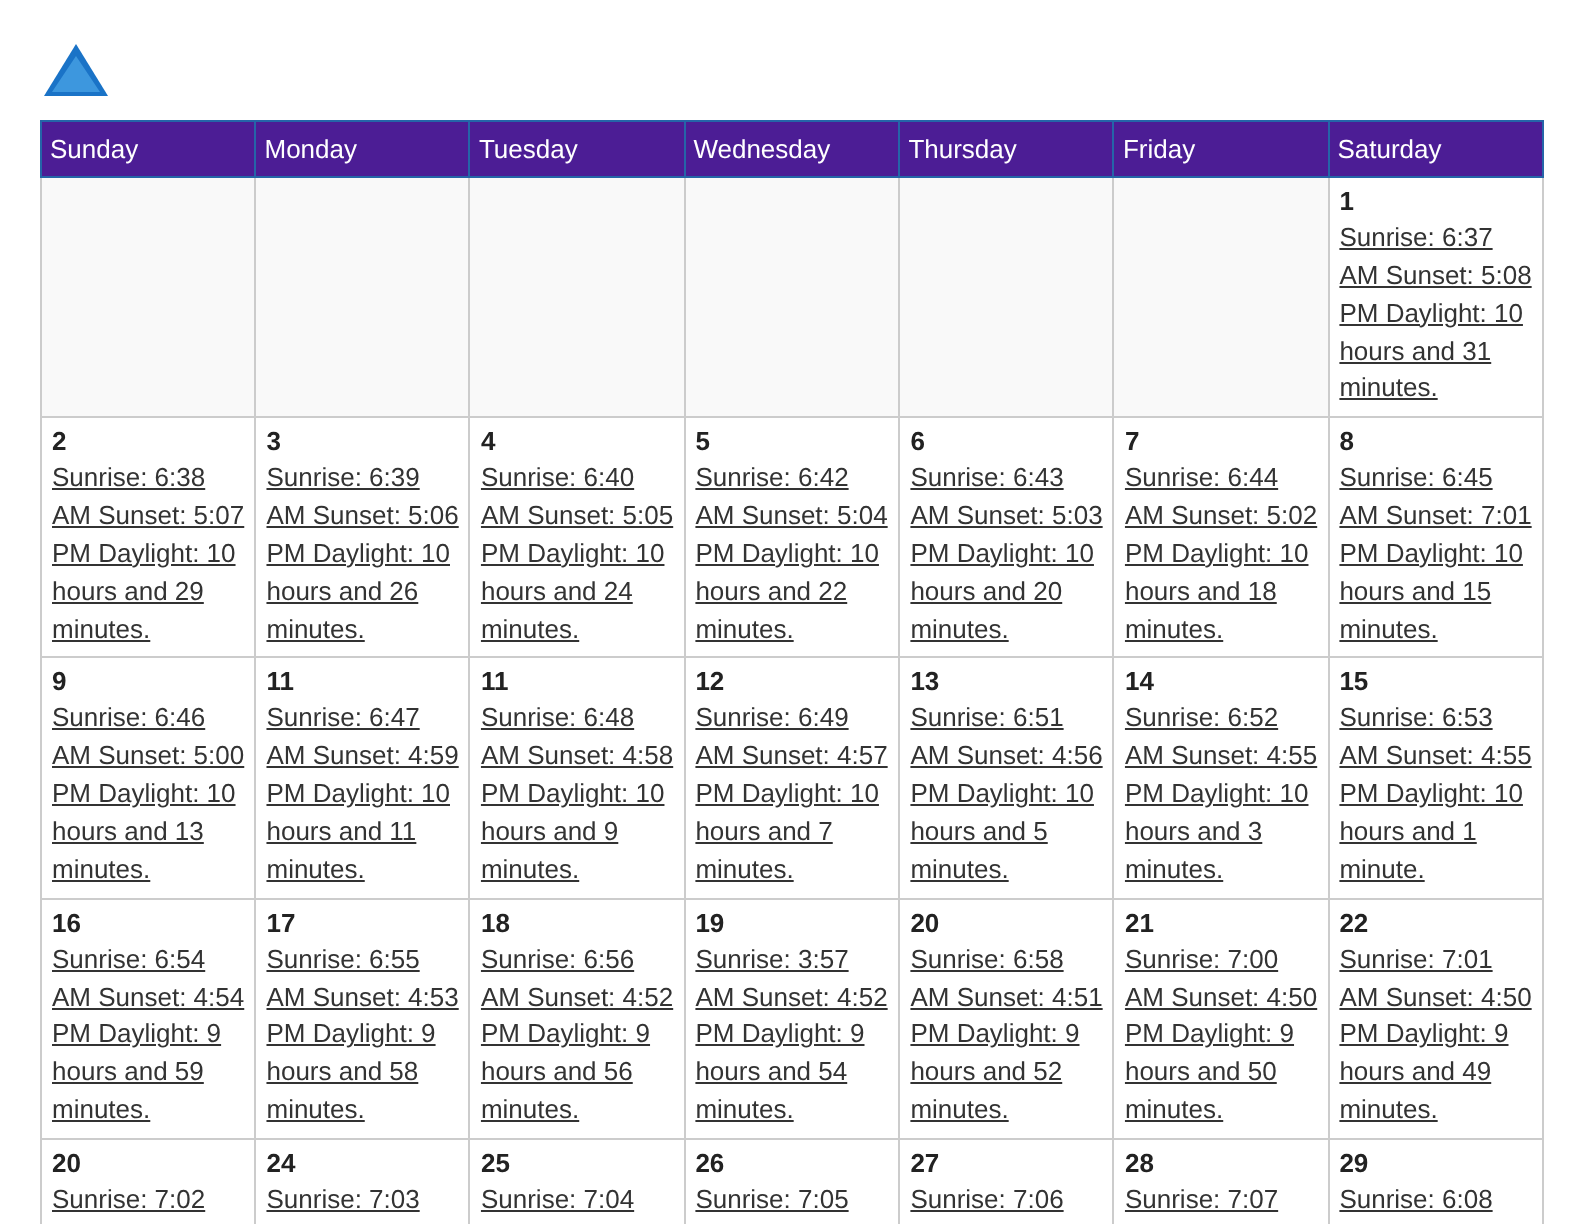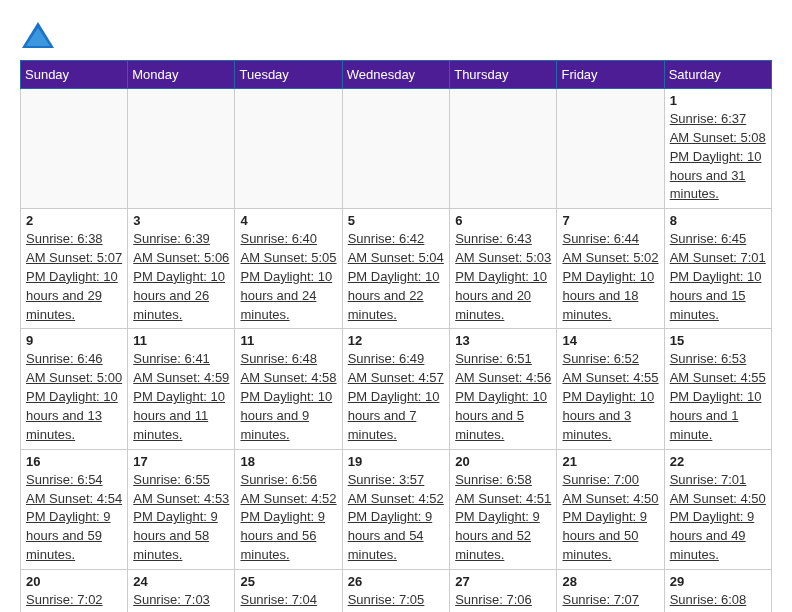--- a/index.html
+++ b/index.html
@@ -178,21 +178,21 @@
       </tr>
       <tr>
         <td>
           <div class="day-number">9</div>
           <div class="day-info">Sunrise: 6:46 AM
 Sunset: 5:00 PM
 Daylight: 10 hours and 13 minutes.</div>
         </td>
         <td>
           <div class="day-number">11</div>
-          <div class="day-info">Sunrise: 6:41 AM
+          <div class="day-info">Sunrise: 6:47 AM
 Sunset: 4:59 PM
 Daylight: 10 hours and 11 minutes.</div>
         </td>
         <td>
           <div class="day-number">11</div>
           <div class="day-info">Sunrise: 6:48 AM
 Sunset: 4:58 PM
 Daylight: 10 hours and 9 minutes.</div>
         </td>
         <td>

